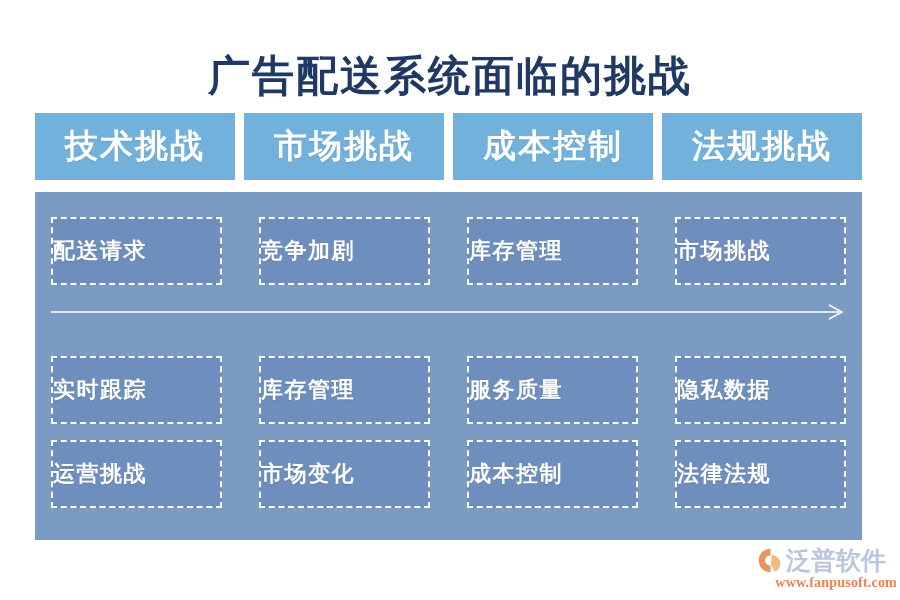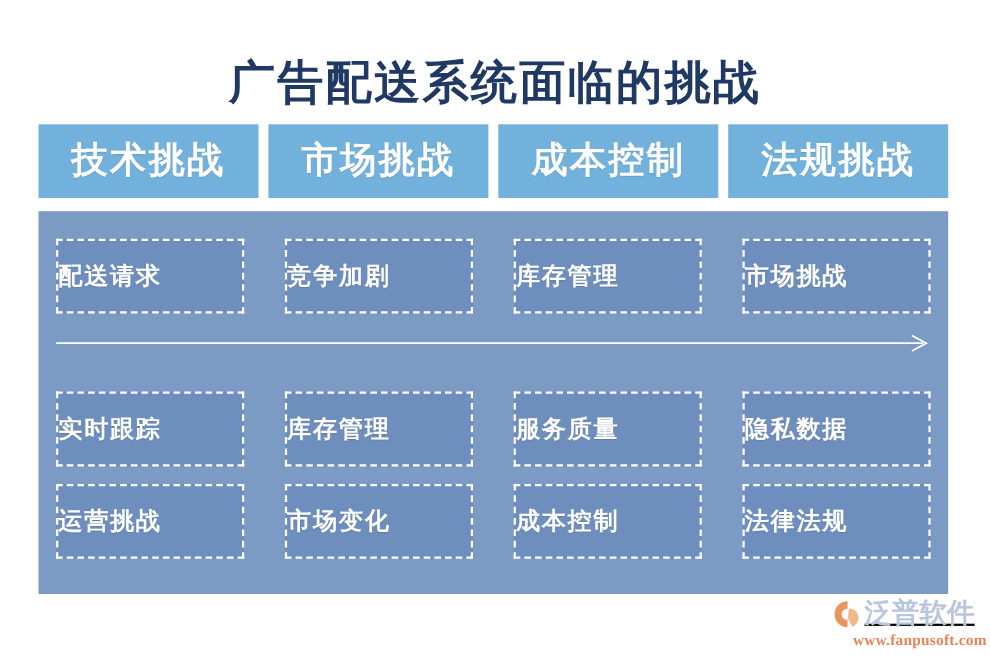--- a/index.html
+++ b/index.html
@@ -111,22 +111,22 @@
   
   #logo {
     position: absolute;
     left: 757px;
     top: 545px;
     width: 140px;
     height: 48px;
   }
   #logo-top {
     display: flex;
+    align-items: center;
     height: 30px;
-    text-decoration: underline;
   }
   #logo-mark {
     width: 27px;
     height: 27px;
     flex: none;
     margin-right: 2px;
   }
   #logo-name {
     font-size: 25px;
     font-weight: bold;

